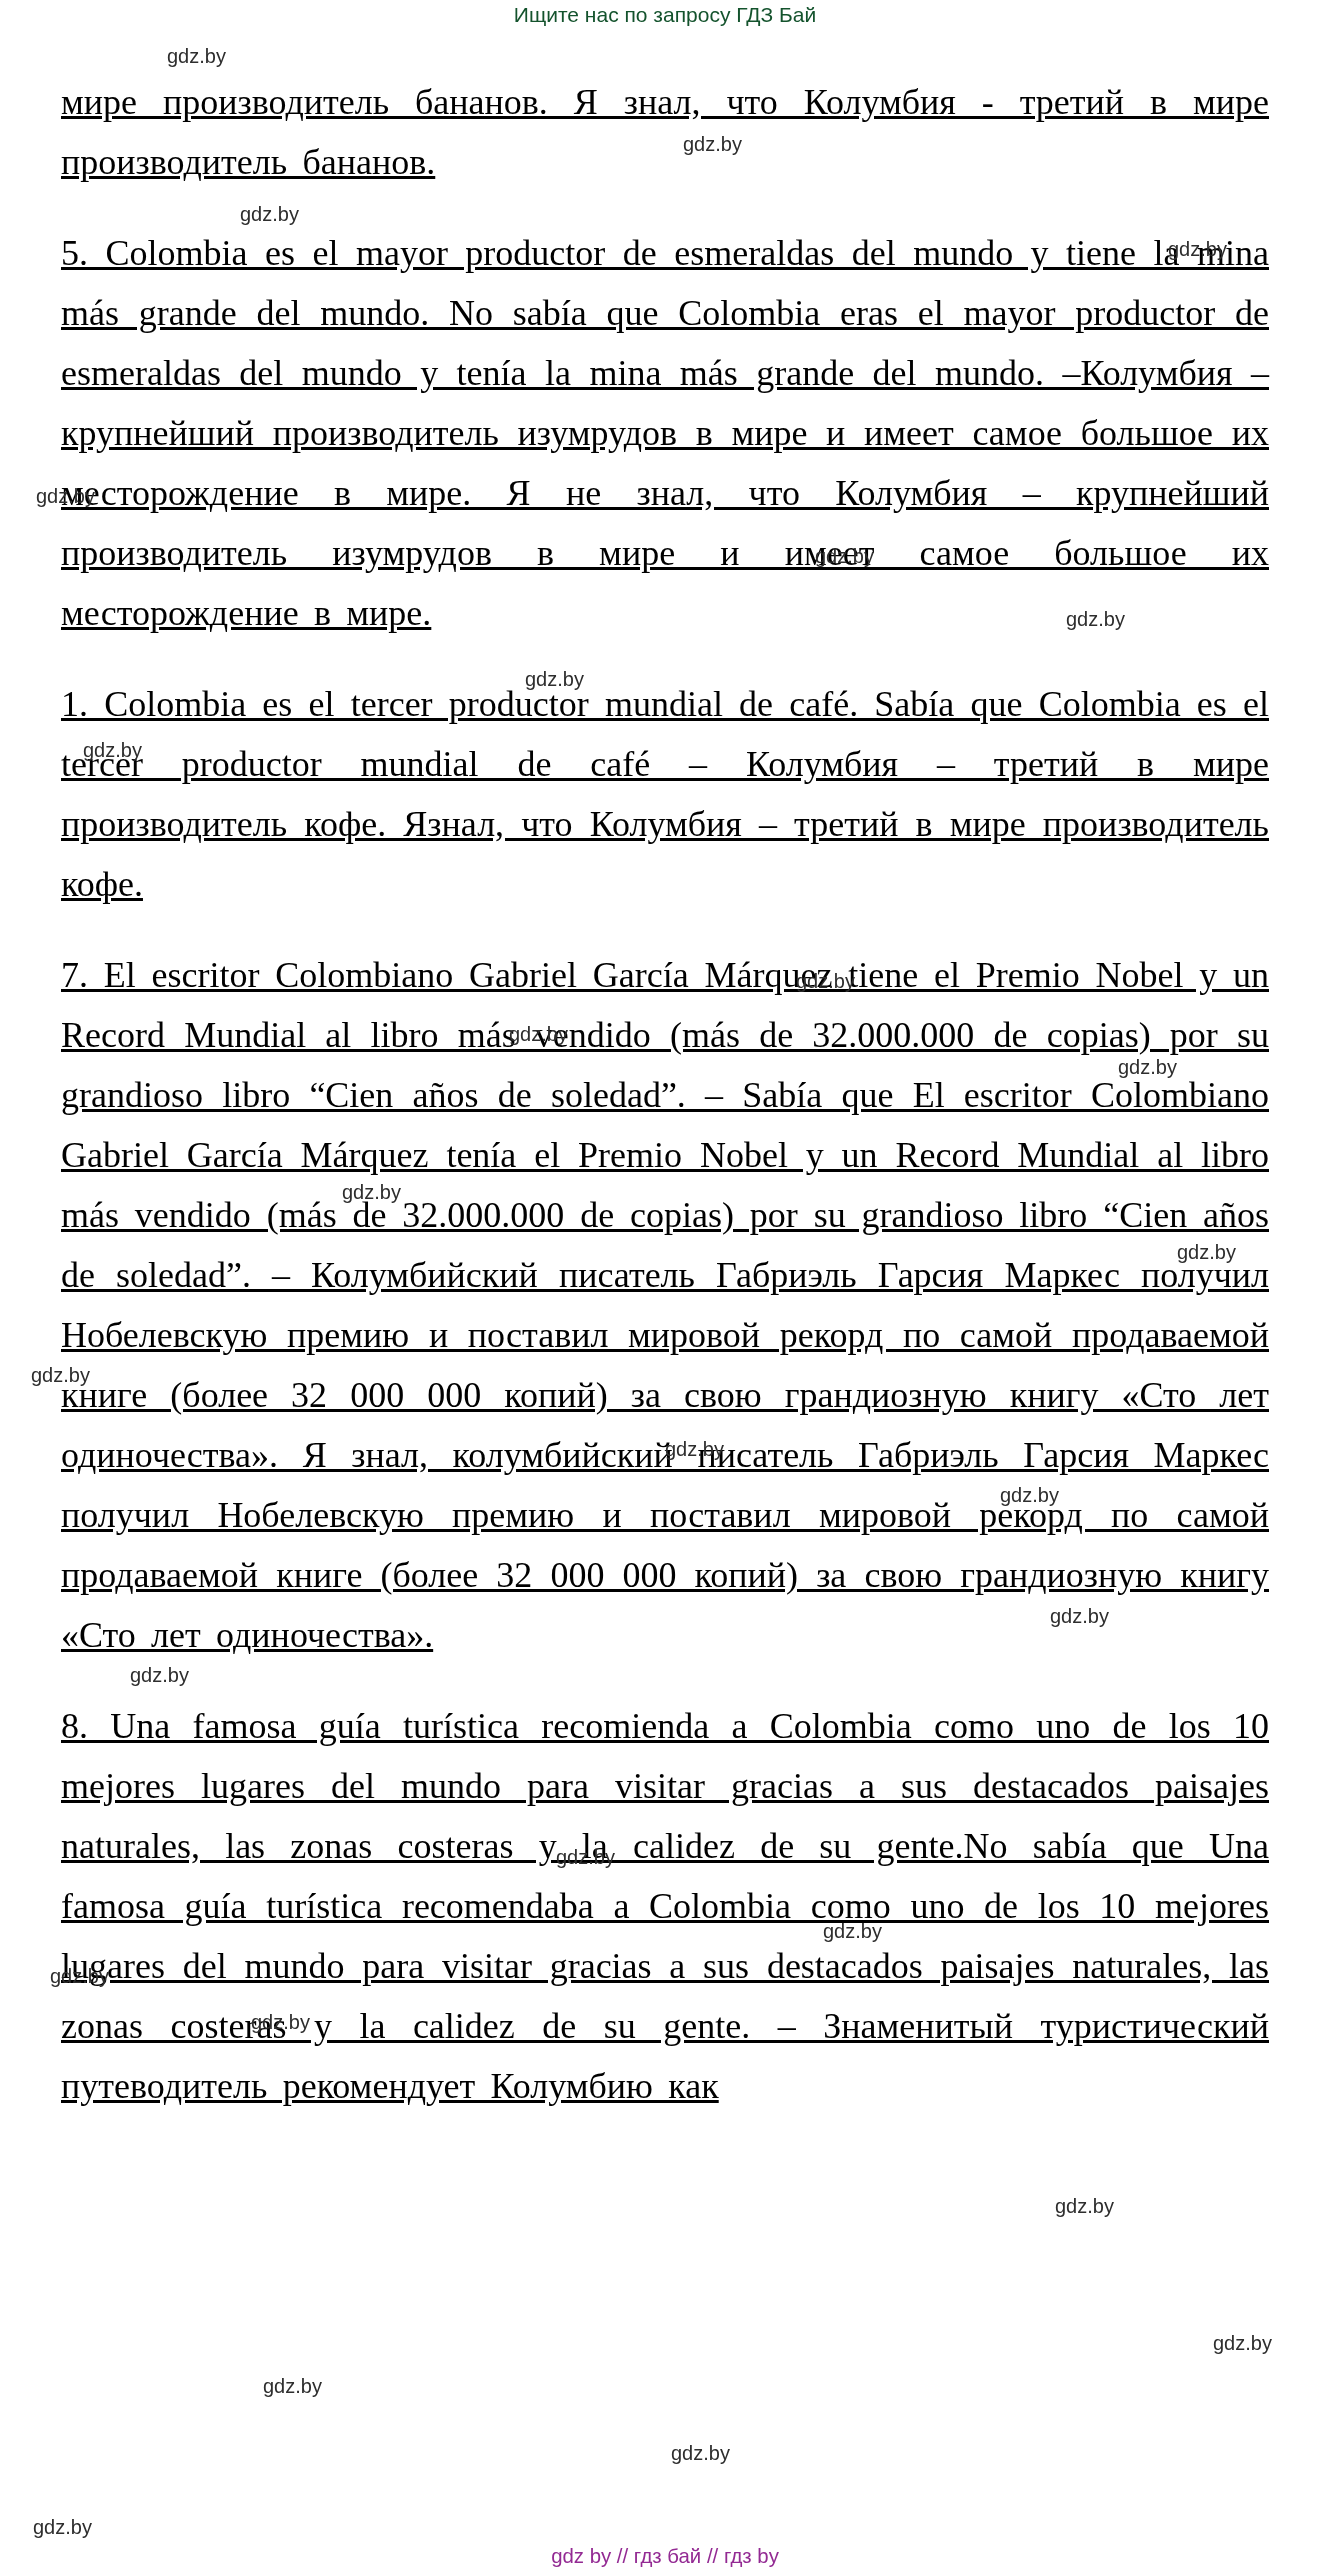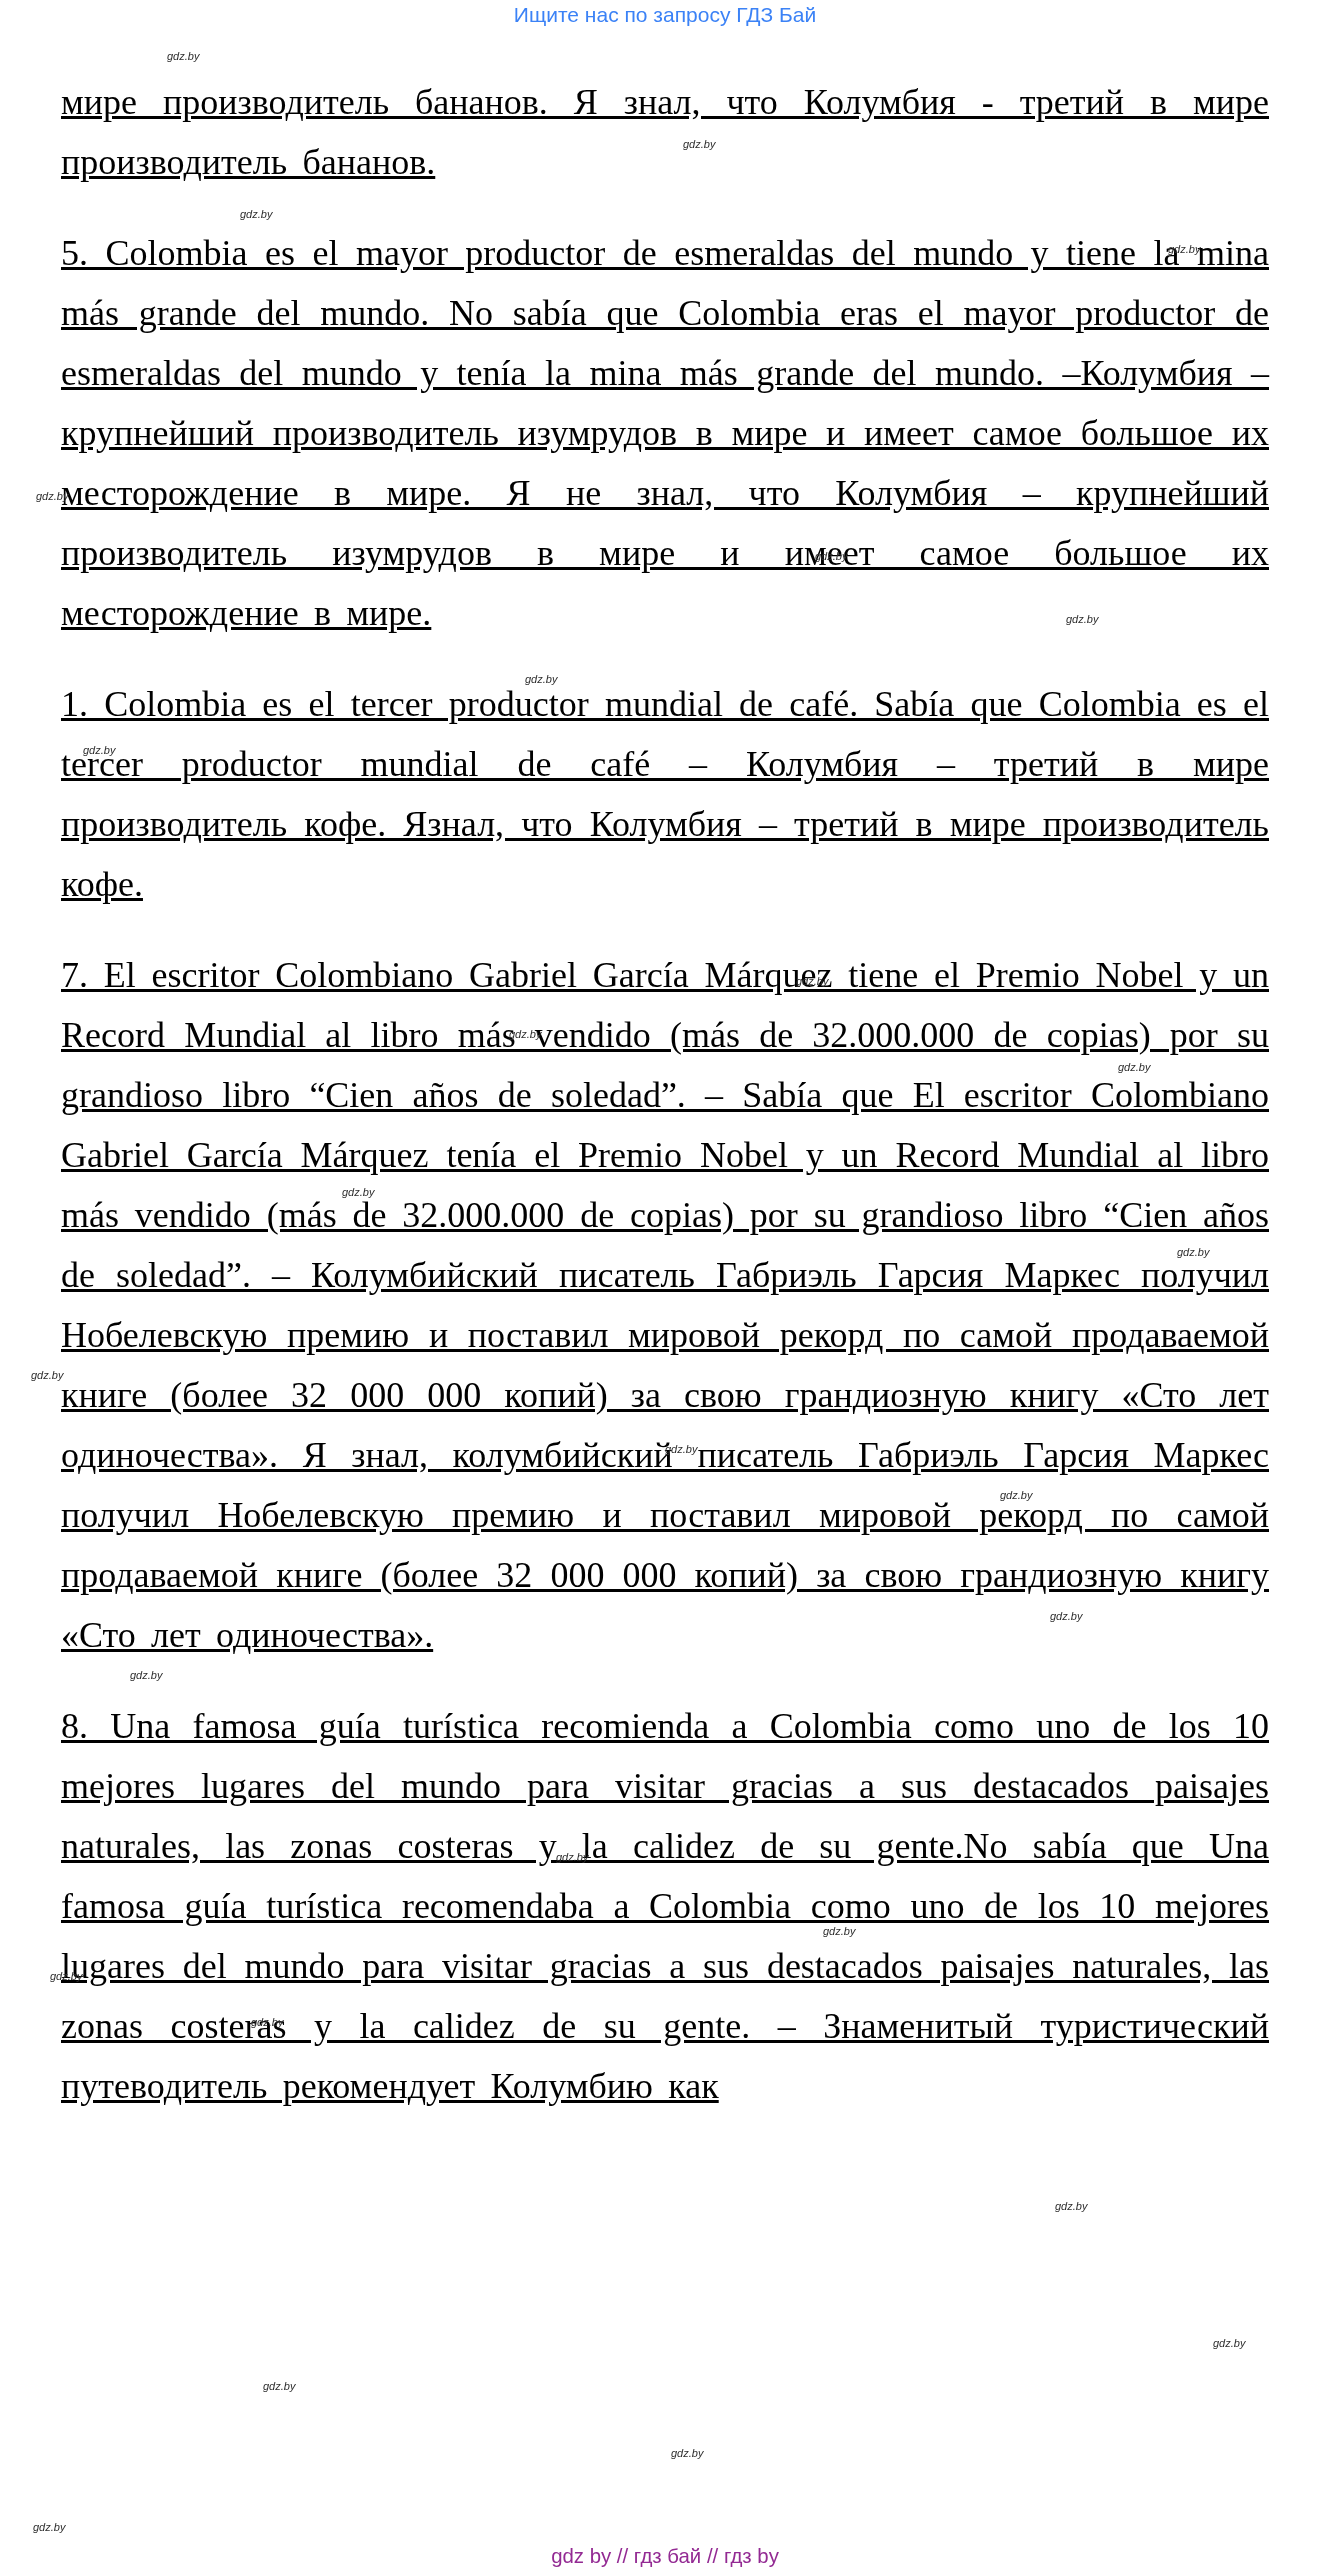--- a/index.html
+++ b/index.html
@@ -14,21 +14,21 @@
     background: #ffffff;
     overflow: hidden;
     font-family: "Liberation Serif", serif;
   }
   .header-note {
     position: absolute;
     top: 1.6px;
     left: 0;
     width: 100%;
     text-align: center;
-    color: #3b82f6;
+    color: #14532d;
     font-family: "Liberation Sans", sans-serif;
     font-size: 21px;
     line-height: 25px;
   }
   .text-body {
     position: absolute;
     left: 61px;
     top: 72px;
     width: 1208px;
     color: #000000;
@@ -45,25 +45,24 @@
     position: absolute;
     left: 0;
     top: 0;
     width: 100%;
     height: 100%;
     pointer-events: none;
   }
   .watermark {
     position: absolute;
     font-family: "Liberation Sans", sans-serif;
-    font-size: 11px;
+    font-size: 20px;
     line-height: 19px;
     color: #2e2e2e;
     white-space: nowrap;
-    font-style: italic;
   }
   .footer-note {
     position: absolute;
     bottom: 7.8px;
     left: 0;
     width: 100%;
     text-align: center;
     color: #932a93;
     font-family: "Liberation Sans", sans-serif;
     font-size: 20.4px;

